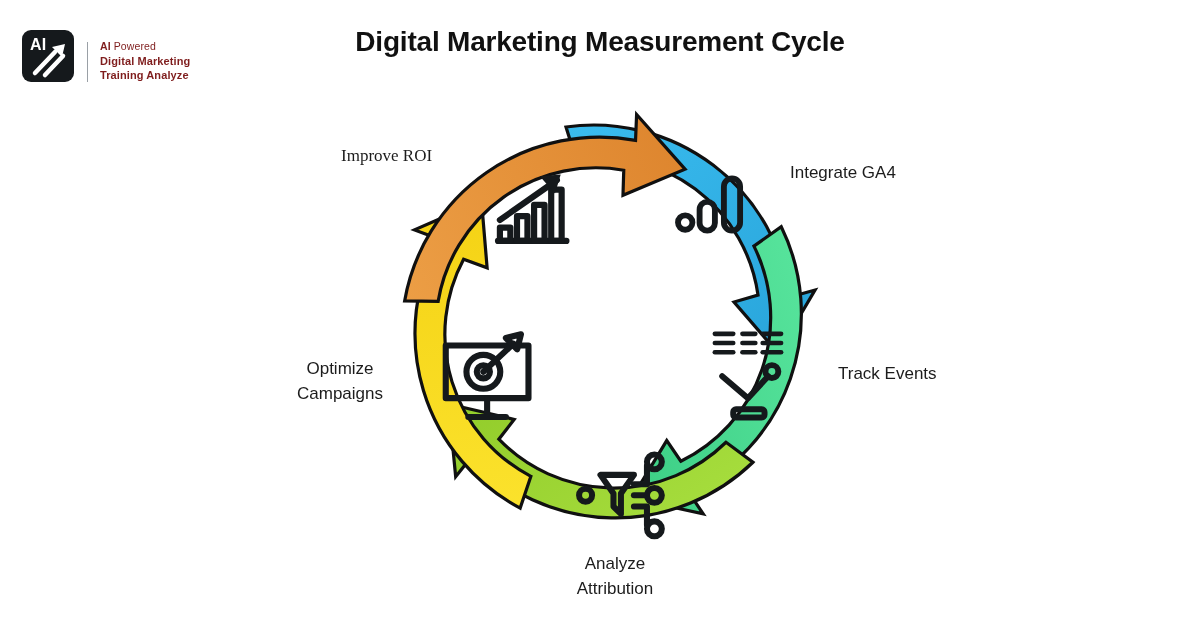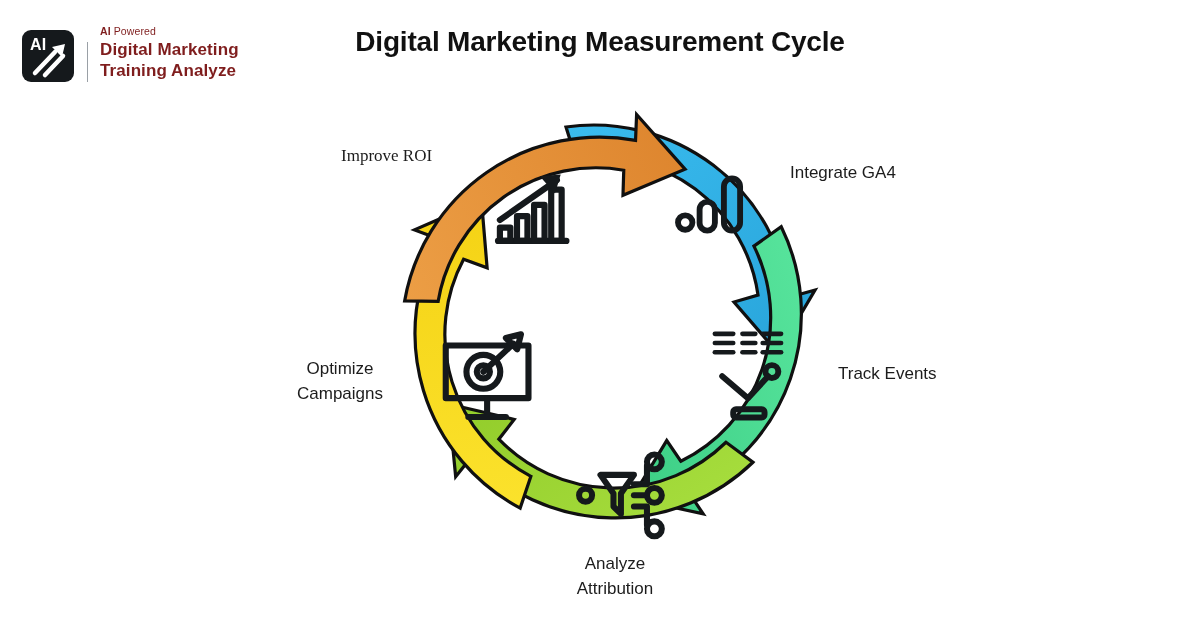--- a/index.html
+++ b/index.html
@@ -54,21 +54,21 @@
     margin: 0 12px 0 13px;
     flex: none;
   }
   #brand-text {
     line-height: 1.28;
     color: #7f1d1d;
   }
   #brand-text .l1 { font-size: 10.5px; font-weight: 400; letter-spacing: .1px; }
   #brand-text .l1 b { font-weight: bold; }
   #brand-text .l2,
-  #brand-text .l3 { font-size: 17px; font-weight: bold; letter-spacing: .1px; }
+  #brand-text .l3 { font-size: 11px; font-weight: bold; letter-spacing: .1px; }
 
   
   #page-title {
     position: absolute;
     left: 0;
     top: 26px;
     width: 1200px;
     text-align: center;
     font-size: 28px;
     font-weight: bold;

